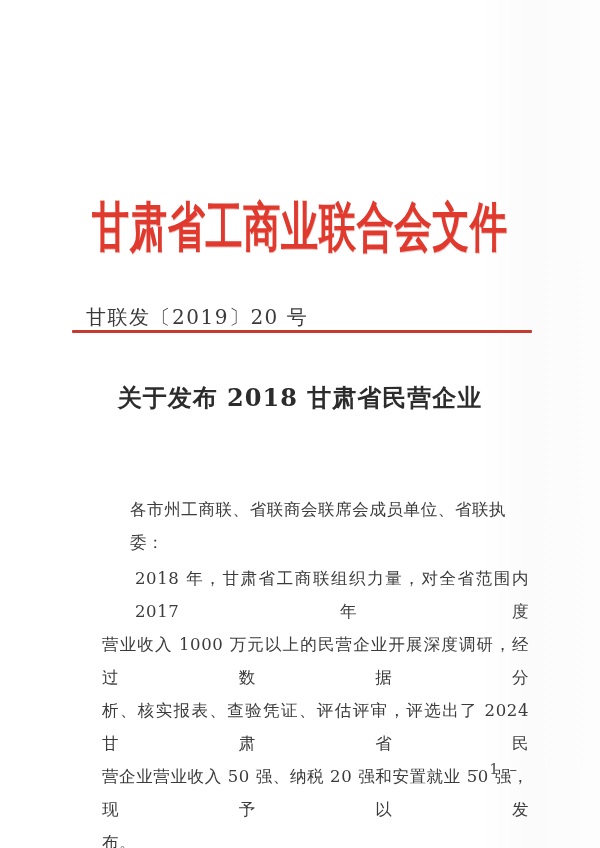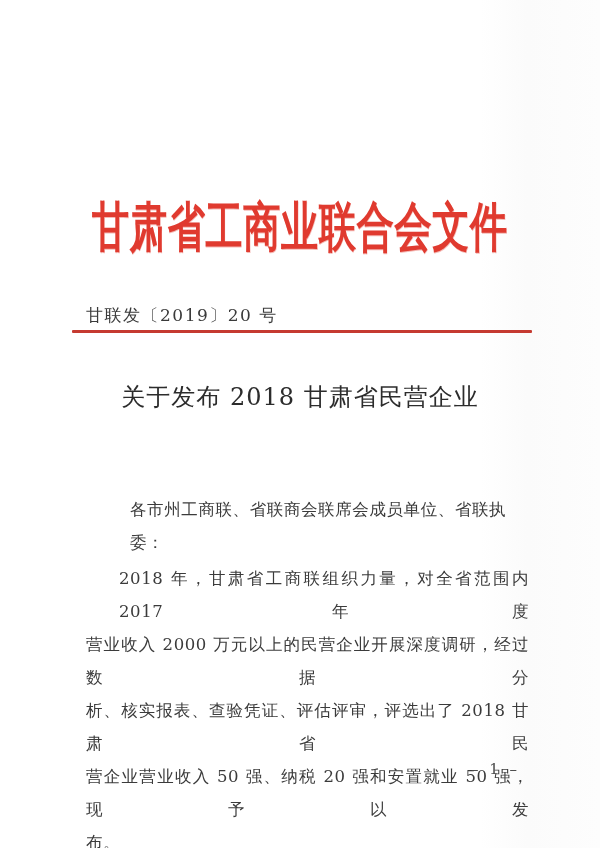--- a/index.html
+++ b/index.html
@@ -31,58 +31,59 @@
     transform-origin: center;
     text-shadow: 0.5px 0.5px 0 rgba(224,58,47,0.35);
   }
   
   .docno-row {
     position: absolute;
     top: 304px; left: 86px; right: 82px;
     display: flex;
     justify-content: space-between;
     align-items: baseline;
-    font-size: 17px;
+    font-size: 20px;
     color: #3a3a3a;
     letter-spacing: 1.5px;
   }
   
   .red-line {
     position: absolute;
     top: 330px; left: 72px;
     width: 460px; height: 3px;
     background: #c53a31;
     border-radius: 1px;
   }
   
   .doc-title {
     position: absolute;
     top: 374px; left: 0; right: 0;
     text-align: center;
-    font-weight: normal;
+    font-weight: bold;
     font-size: 24px;
     line-height: 47px;
     color: #2c2c2c;
     letter-spacing: 1px;
   }
   
   .body-block {
     position: absolute;
     top: 493px; left: 86px;
     width: 443px;
     font-size: 16.5px;
     line-height: 33px;
     color: #3b3b3b;
     letter-spacing: 0.6px;
   }
   .salutation { text-align: left; margin-left: 44px; }
   .paragraph { margin-top: 3px; }
   .body-line {
     text-align: justify;
     text-align-last: justify;
+    margin-left: 16px;
   }
   .body-line.first { padding-left: 33px; }
   .body-line.last {
     text-align: left;
     text-align-last: left;
   }
   .attachment {
     margin-top: 21px;
     padding-left: 33px;
     white-space: nowrap;
@@ -113,22 +114,22 @@
   <div class="red-line" style="background: rgb(197, 58, 49);"></div>
 
   <div class="doc-title">
     <div>关于发布 2018 甘肃省民营企业</div>
   </div>
 
   <div class="body-block">
     <div class="salutation">各市州工商联、省联商会联席会成员单位、省联执委：</div>
     <div class="paragraph">
         <div class="body-line first">2018 年，甘肃省工商联组织力量，对全省范围内 2017 年度</div>
-        <div class="body-line">营业收入 2000 万元以上的民营企业开展深度调研，经过数据分</div>
-        <div class="body-line">析、核实报表、查验凭证、评估评审，评选出了 2018 甘肃省民</div>
+        <div class="body-line">营业收入 1000 万元以上的民营企业开展深度调研，经过数据分</div>
+        <div class="body-line">析、核实报表、查验凭证、评估评审，评选出了 2024 甘肃省民</div>
         <div class="body-line">营企业营业收入 50 强、纳税 20 强和安置就业 50 强，现予以发</div>
         <div class="body-line last">布。</div>
       </div>
     <div class="attachment">附件：1.  2018 甘肃省民营企业“3 个 50 强”发布报告</div>
   </div>
 
   <div class="page-number">– 1 –</div>
 
 </div>
 

